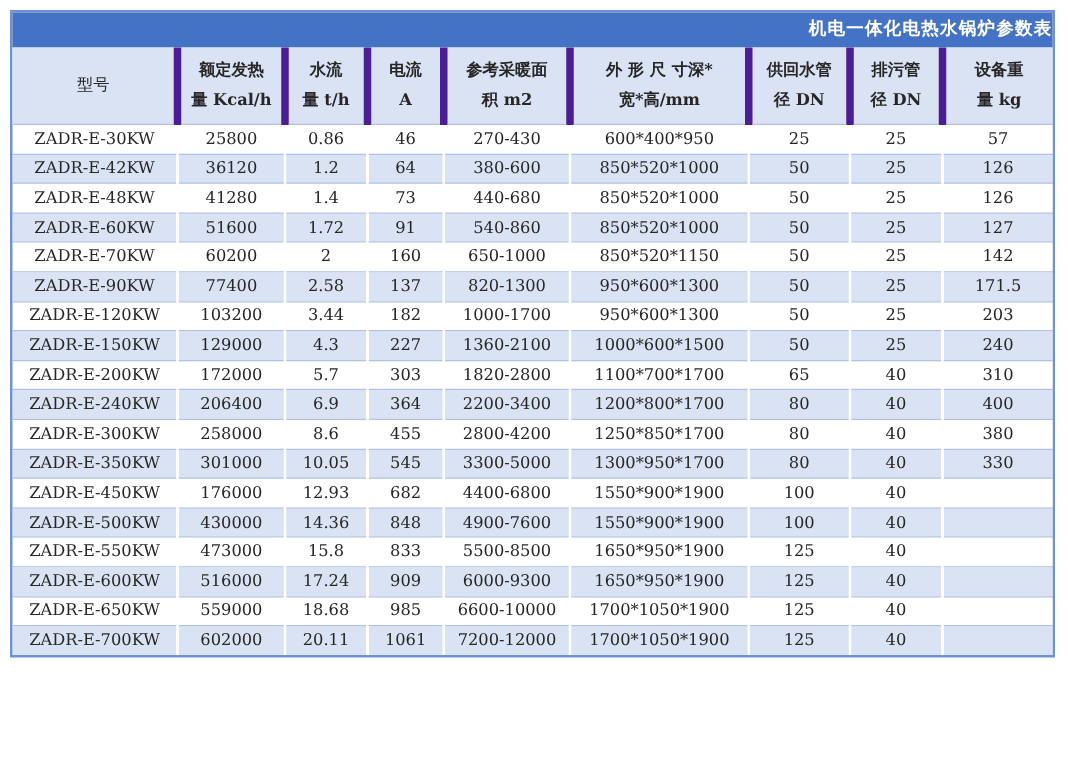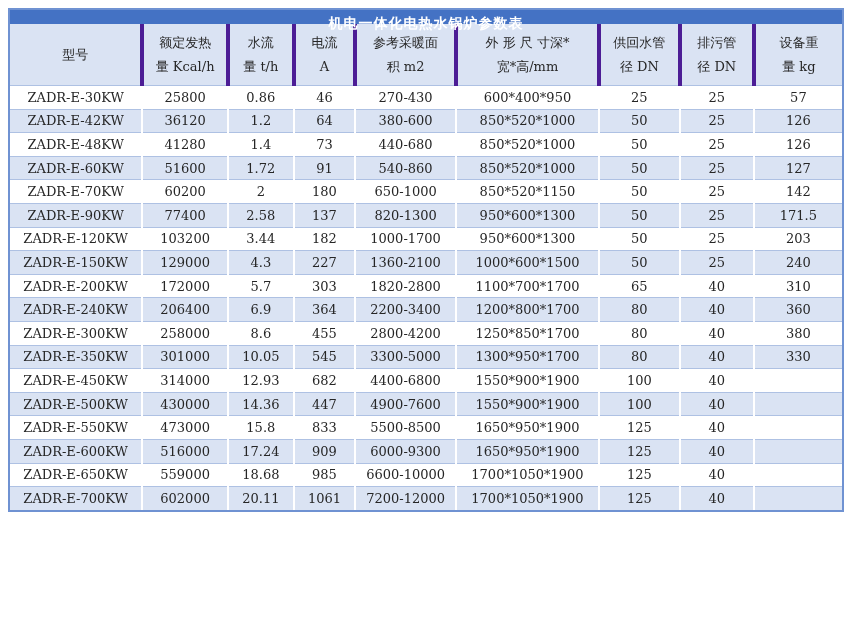--- a/index.html
+++ b/index.html
@@ -21,41 +21,41 @@
     position:absolute;left:8px;top:8px;width:836px;
     border:2px solid var(--outer);
     box-sizing:border-box;
     background:#ffffff;
   }
   .title-bar{
     background:var(--title-bar);
     color:var(--title-text);
     font-weight:bold;
     font-size:14px;
-    text-align:center;
-    height:14px;line-height:26px;
+    text-align:right;
+    height:28px;line-height:26px;
     letter-spacing:1px;
     font-family:"DejaVu Sans","Liberation Sans",sans-serif;
   }
   table{
     width:100%;
     border-collapse:collapse;
     table-layout:fixed;
   }
   thead th{
     background:var(--band);
     font-weight:normal;
     font-size:13px;
     height:61px;
     text-align:center;
     vertical-align:middle;
     padding:0 2px;
     line-height:24px;
   }
-  thead th + th{border-left:4px solid #4c1d95;}
+  thead th + th{border-left:6px solid #4c1d95;font-weight:bold;}
   tbody td{
     font-size:13px;
     height:22.6px;
     text-align:center;
     vertical-align:middle;
     padding:0 2px;
     border-top:1px solid var(--grid);
     white-space:nowrap;
     overflow:hidden;
   }
@@ -161,21 +161,21 @@
           <td>540-860</td>
           <td>850*520*1000</td>
           <td>50</td>
           <td>25</td>
           <td>127</td>
         </tr>
         <tr>
           <td>ZADR-E-70KW</td>
           <td>60200</td>
           <td>2</td>
-          <td>180</td>
+          <td>160</td>
           <td>650-1000</td>
           <td>850*520*1150</td>
           <td>50</td>
           <td>25</td>
           <td>142</td>
         </tr>
         <tr>
           <td>ZADR-E-90KW</td>
           <td>77400</td>
           <td>2.58</td>
@@ -221,21 +221,21 @@
         </tr>
         <tr>
           <td>ZADR-E-240KW</td>
           <td>206400</td>
           <td>6.9</td>
           <td>364</td>
           <td>2200-3400</td>
           <td>1200*800*1700</td>
           <td>80</td>
           <td>40</td>
-          <td>360</td>
+          <td>400</td>
         </tr>
         <tr>
           <td>ZADR-E-300KW</td>
           <td>258000</td>
           <td>8.6</td>
           <td>455</td>
           <td>2800-4200</td>
           <td>1250*850*1700</td>
           <td>80</td>
           <td>40</td>
@@ -247,34 +247,34 @@
           <td>10.05</td>
           <td>545</td>
           <td>3300-5000</td>
           <td>1300*950*1700</td>
           <td>80</td>
           <td>40</td>
           <td>330</td>
         </tr>
         <tr>
           <td>ZADR-E-450KW</td>
-          <td>314000</td>
+          <td>176000</td>
           <td>12.93</td>
           <td>682</td>
           <td>4400-6800</td>
           <td>1550*900*1900</td>
           <td>100</td>
           <td>40</td>
           <td></td>
         </tr>
         <tr>
           <td>ZADR-E-500KW</td>
           <td>430000</td>
           <td>14.36</td>
-          <td>447</td>
+          <td>848</td>
           <td>4900-7600</td>
           <td>1550*900*1900</td>
           <td>100</td>
           <td>40</td>
           <td></td>
         </tr>
         <tr>
           <td>ZADR-E-550KW</td>
           <td>473000</td>
           <td>15.8</td>

